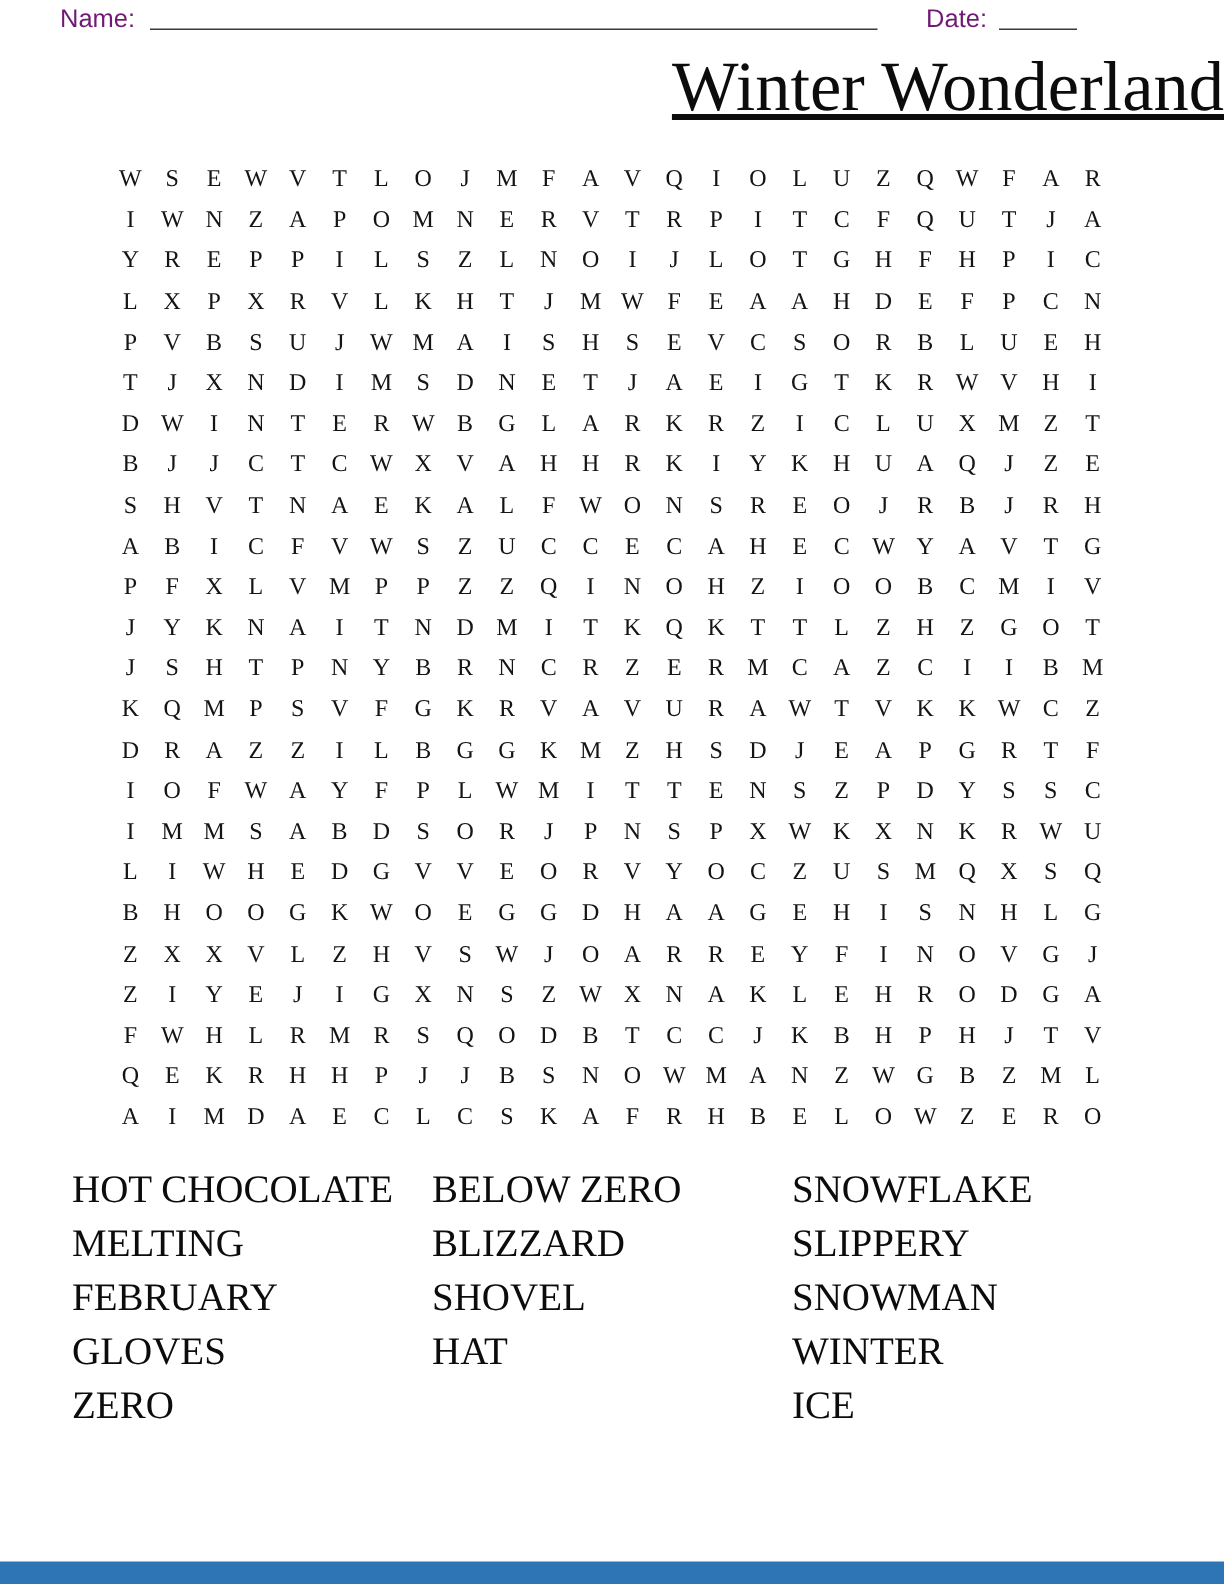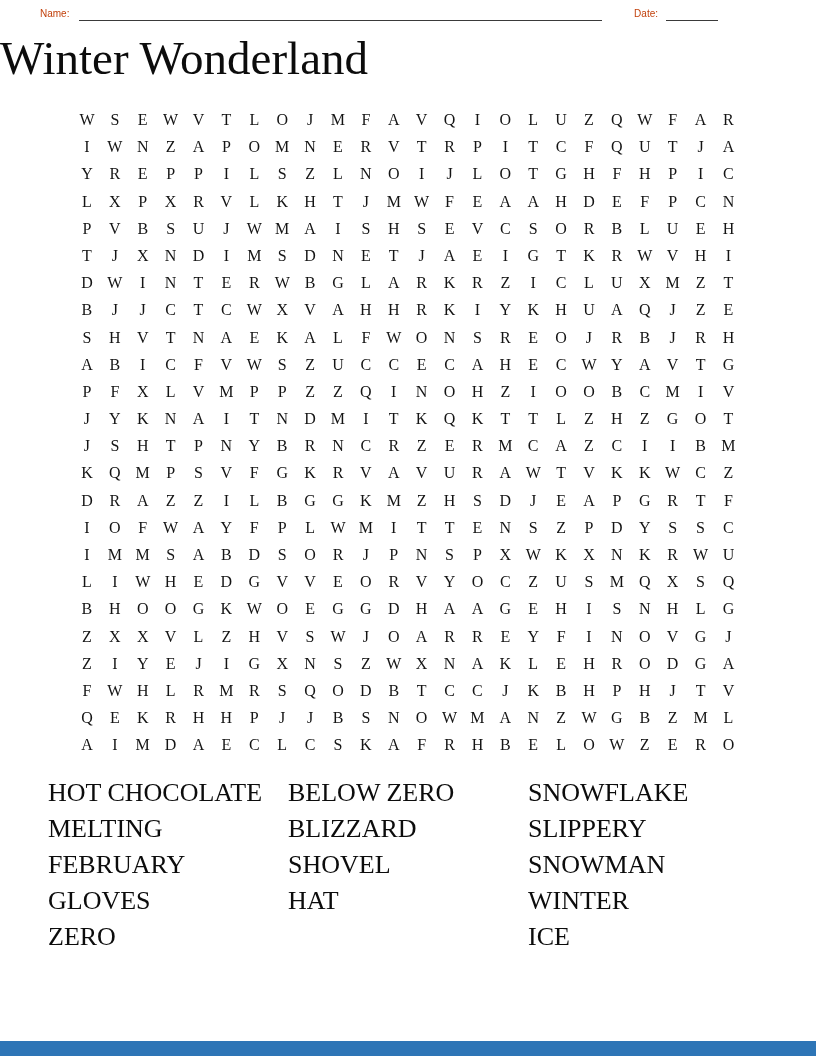--- a/index.html
+++ b/index.html
@@ -11,44 +11,45 @@
     width: 816px;
     height: 1056px;
     margin: 0 auto;
     background: #ffffff;
     overflow: hidden;
   }
 
   
   .topbar {
     display: flex;
-    align-items: center;
+    align-items: flex-start;
     padding: 4px 98px 0 40px;
     height: 24px;
     font-family: "Liberation Sans", sans-serif;
-    font-size: 10px;
-    color: #c2410c;
+    font-size: 17px;
+    color: #701a75;
   }
   .topbar .label { line-height: 18px; white-space: nowrap; }
   .blank-line {
     border-bottom: 1.5px solid #3a3a3a;
     height: 16px;
   }
   .blank-line.long { flex: 1 1 auto; margin: 0 32px 2px 10px; }
   .blank-line.short { width: 52px; margin: 0 0 2px 8px; }
 
   
   .title {
     margin-top: 8px;
-    text-align: left;
+    text-align: right;
     font-family: "Liberation Serif", serif;
     font-weight: normal;
     font-size: 47px;
     line-height: 52px;
     color: #0c0c0c;
+    text-decoration: underline;
   }
 
   
   .grid {
     width: 670px;
     margin: 22px auto 0 auto;
   }
   .grid-row { display: flex; height: 27.2px; }
   .grid-cell {
     width: 27.9px;

